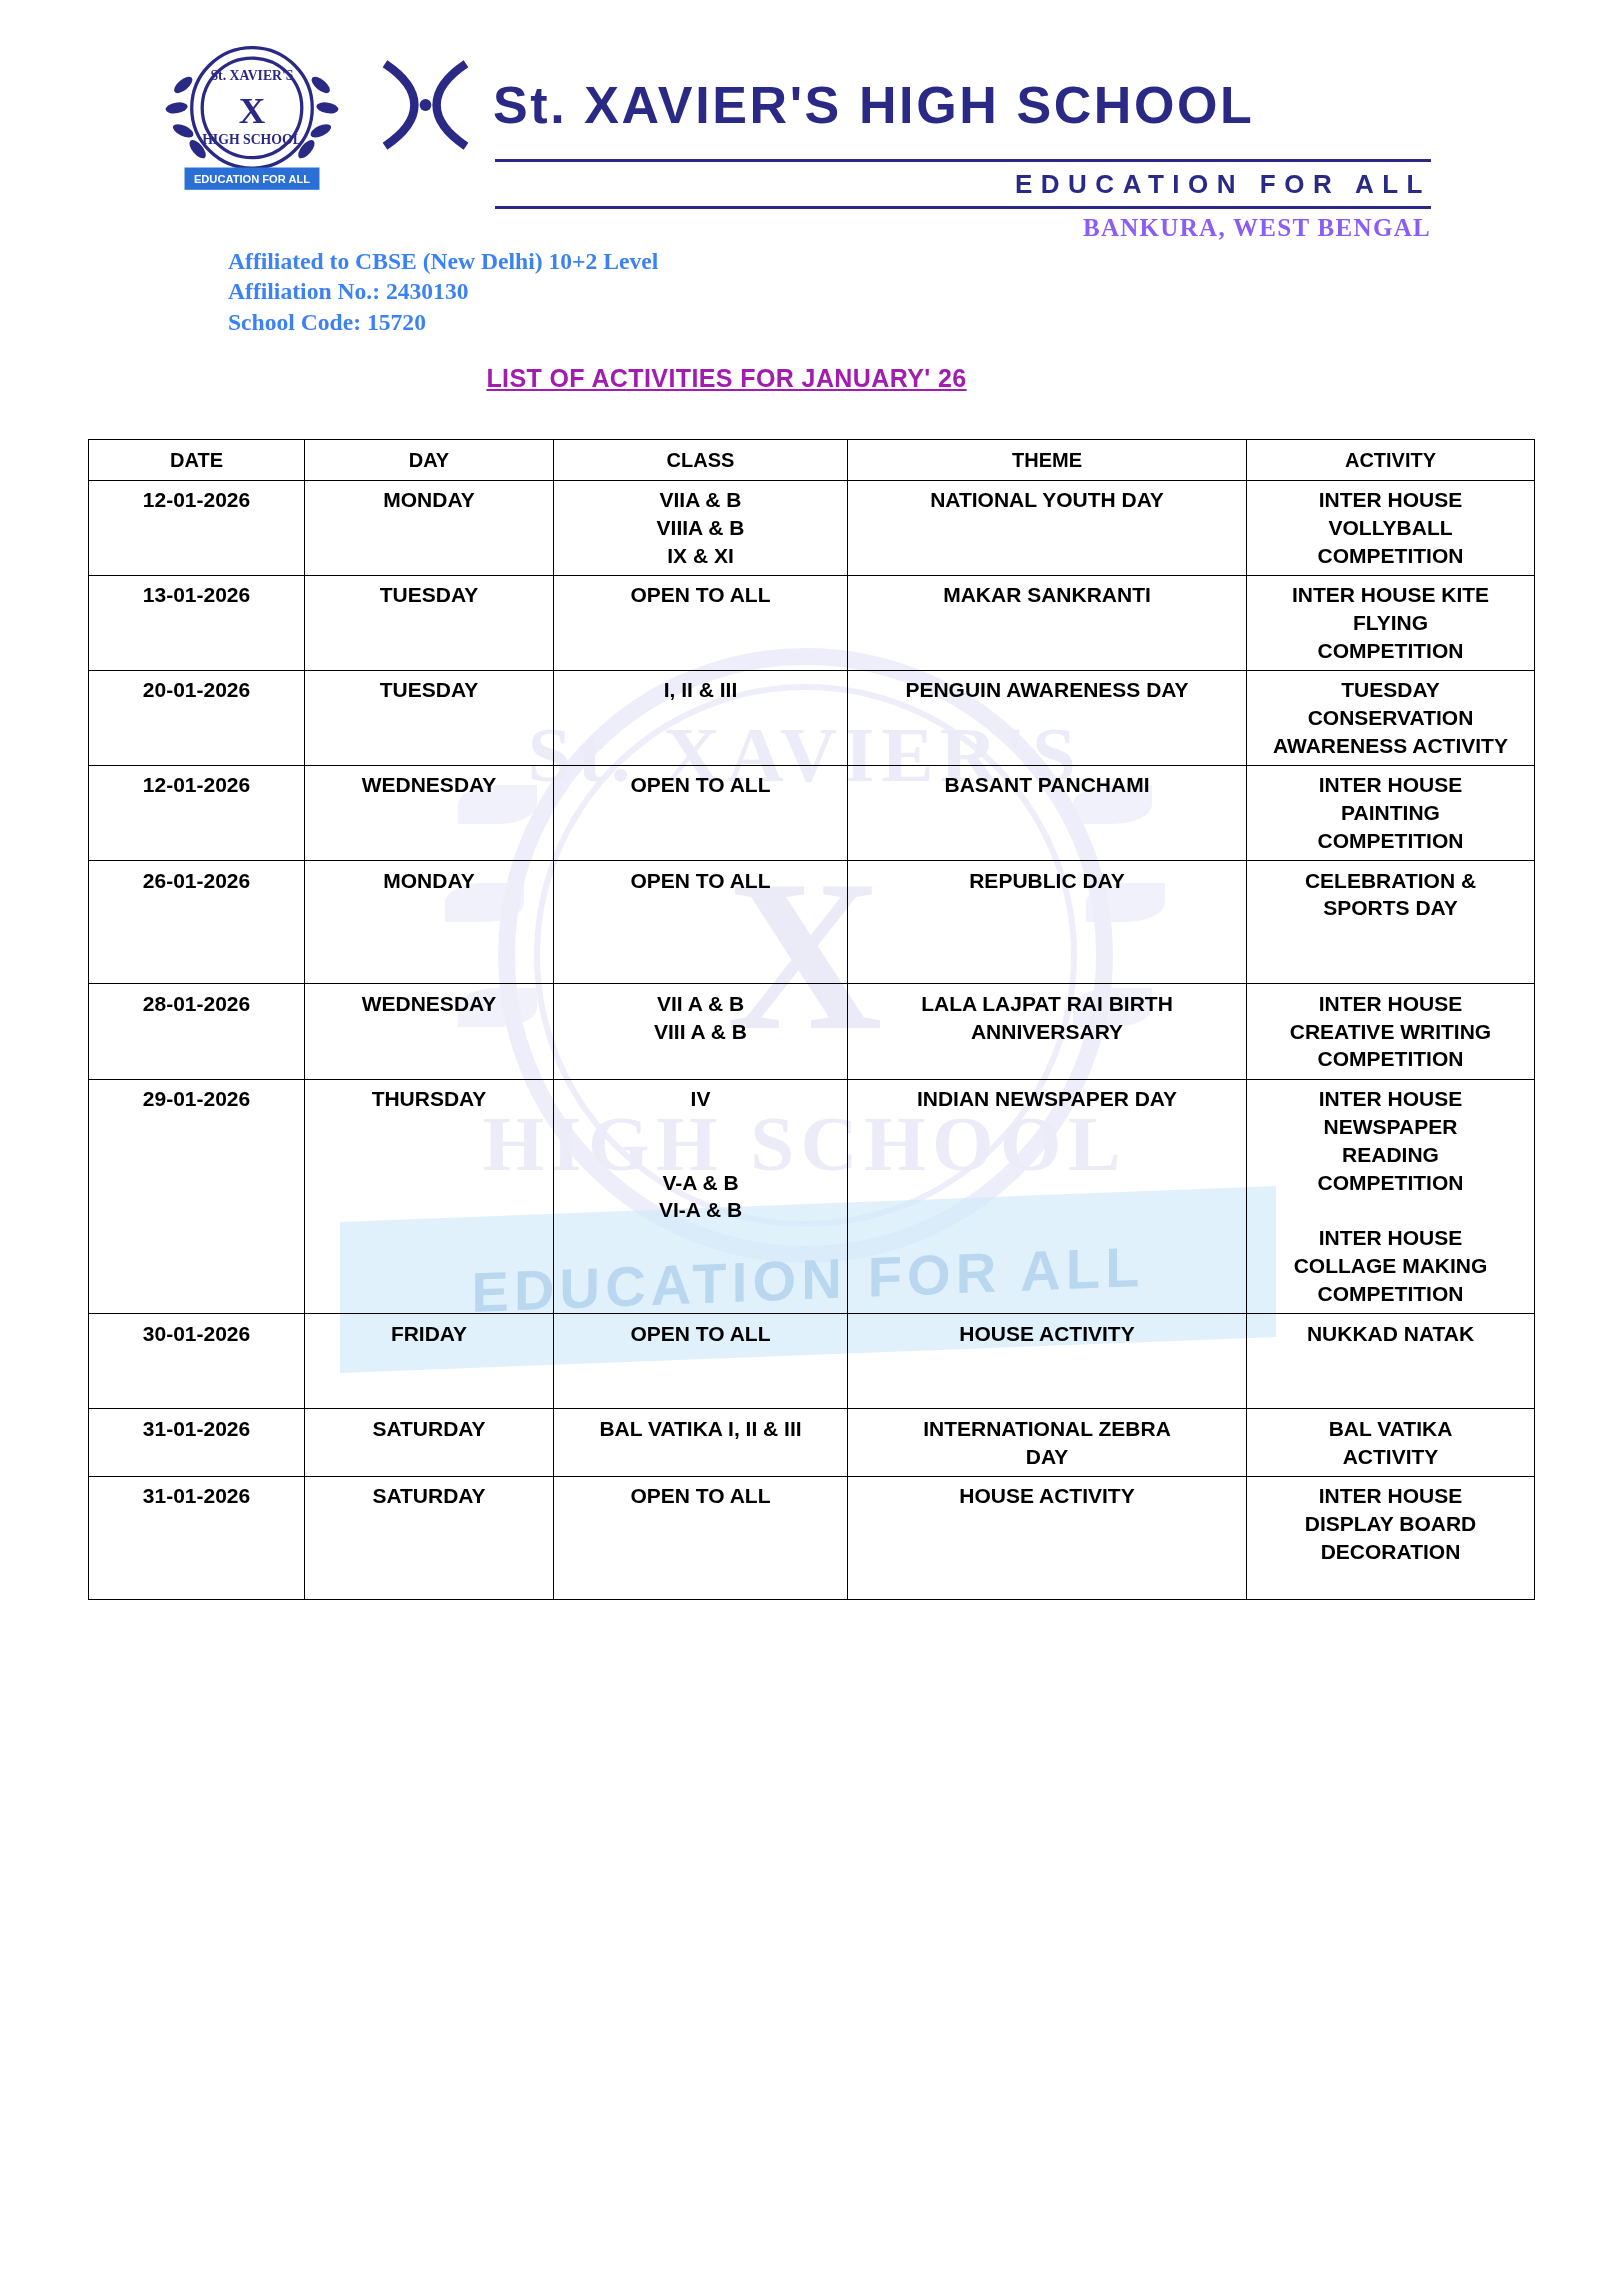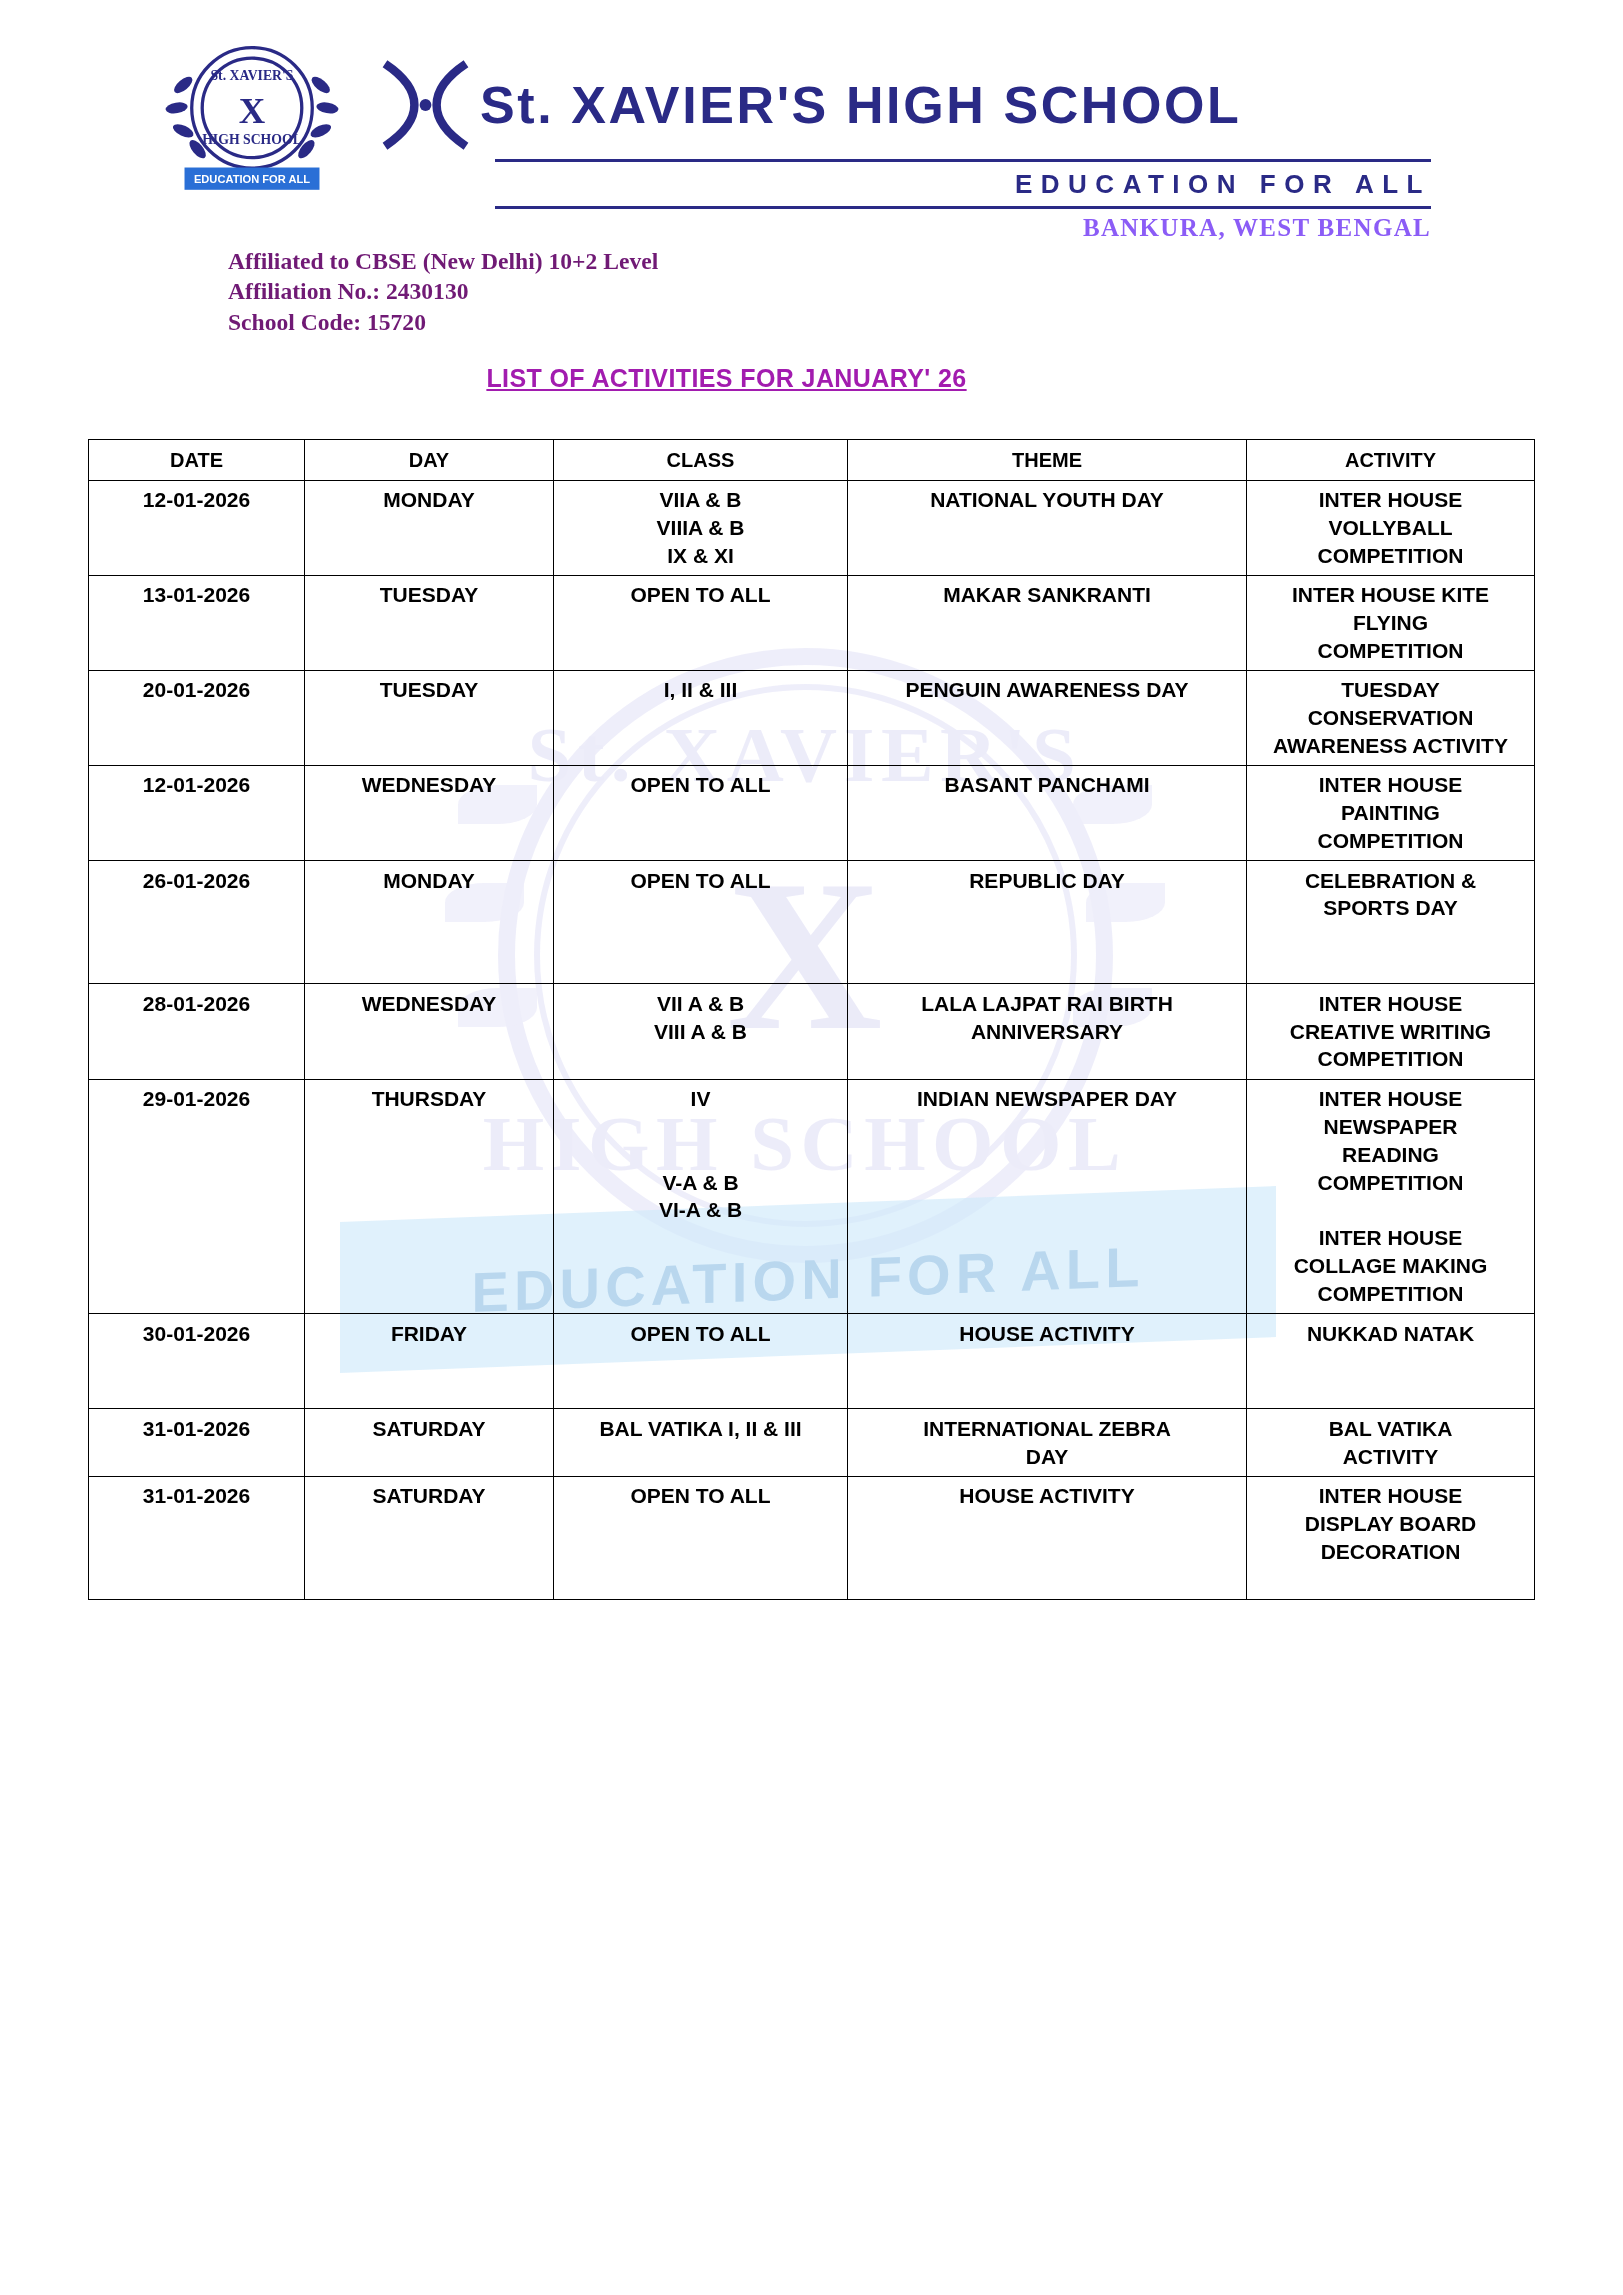--- a/index.html
+++ b/index.html
@@ -146,21 +146,21 @@
   }
   .crest svg { display: block; }
 
   .header-right {
     flex: 1 1 auto;
     padding-top: 17px;
   }
   .school-name-row {
     display: flex;
     align-items: center;
-    gap: 2px;
+    gap: 15px;
   }
   .xlogo {
     width: 105px;
     height: 98px;
     flex: 0 0 auto;
   }
   .school-name {
     font-family: "Liberation Sans", sans-serif;
     font-weight: bold;
     font-size: 52px;
@@ -199,21 +199,21 @@
     color: #8b5cf6;
     font-family: "Liberation Serif", serif;
   }
 
   .affil-block {
     position: relative;
     z-index: 2;
     margin-top: 3.9px;
     padding-left: 156px;
     font-family: "Liberation Serif", serif;
-    color: #701a75;
+    color: #3b82f6;
     font-weight: bold;
     font-size: 23.6px;
     line-height: 1.28;
   }
 
   .doc-title {
     position: relative;
     z-index: 2;
     text-align: center;
     margin-top: 27.5px;

